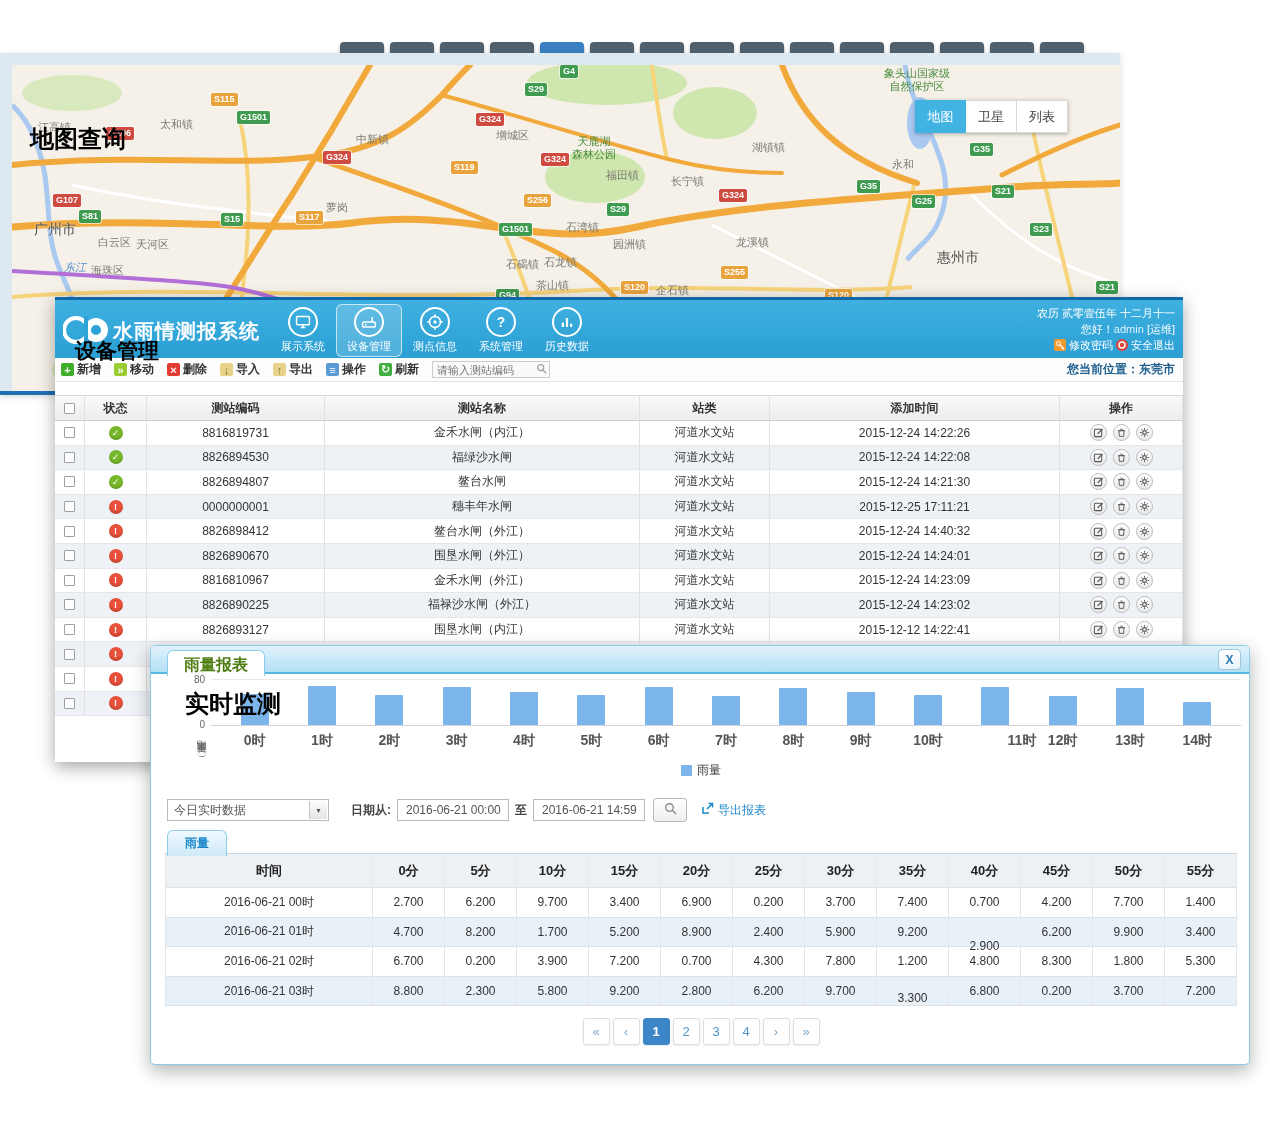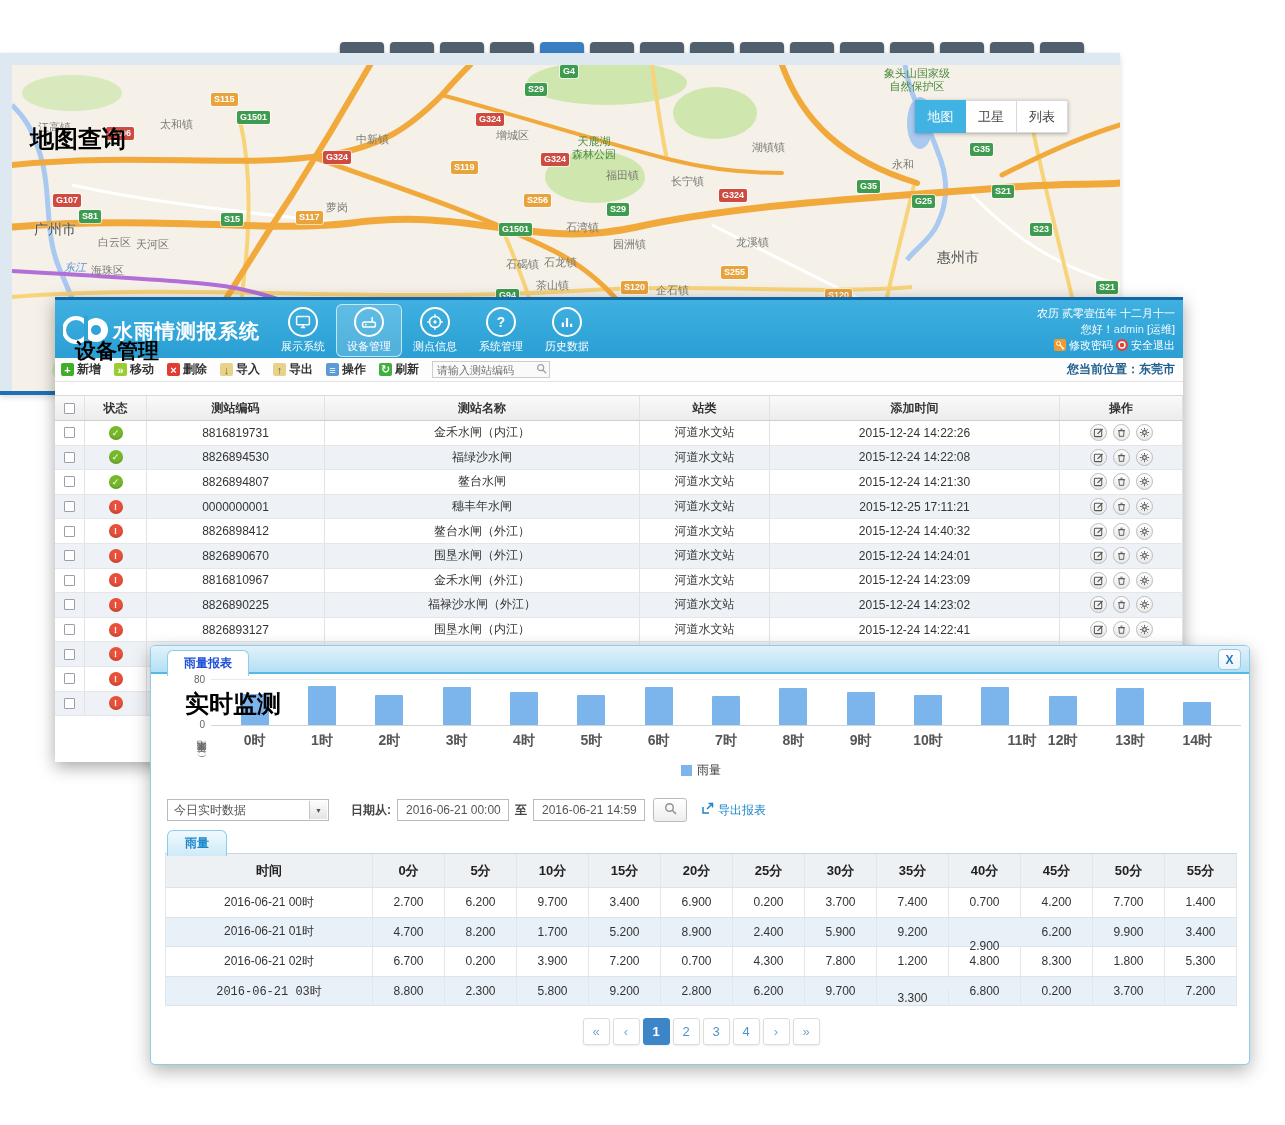--- a/index.html
+++ b/index.html
@@ -63,21 +63,21 @@
   .chk { width:11px; height:11px; border:1px solid #9aa0a6; background:#fff; border-radius:1px; }
   .status-dot { width:14px; height:14px; border-radius:50%; color:#fff; font-size:9px; font-weight:bold; display:flex; align-items:center; justify-content:center; }
   .status-dot.ok { background:#76b82a; box-shadow:inset 0 -2px 2px rgba(0,0,0,.15); }
   .status-dot.error { background:#e8503a; box-shadow:inset 0 -2px 2px rgba(0,0,0,.15); }
   .act-btn { width:17px; height:17px; border-radius:50%; border:1px solid #bbb; background:linear-gradient(#fff,#e8e8e8); display:inline-flex; align-items:center; justify-content:center; margin:0 3px; cursor:pointer; }
   .act-btn svg { width:11px; height:11px; }
 
   
   .monitor-panel { position:absolute; left:150px; top:645px; width:1100px; height:420px; background:#fff; border:1px solid #8ecdea; border-radius:5px; z-index:6; box-shadow:0 6px 18px rgba(0,0,0,.3); }
   .mp-header { position:relative; height:28px; background:linear-gradient(#e2f2fb,#b3e0f5); border-bottom:2px solid #57b8e4; border-radius:4px 4px 0 0; }
-  .mp-tab { position:absolute; left:16px; top:4px; height:26px; padding:4px 16px 0; background:#fff; border:1px solid #8ecdea; border-bottom:none; border-radius:6px 6px 0 0; font-size:12px; font-weight:bold; color:#1d4ed8; }
+  .mp-tab { position:absolute; left:16px; top:4px; height:26px; padding:4px 16px 0; background:#fff; border:1px solid #8ecdea; border-bottom:none; border-radius:6px 6px 0 0; font-size:16px; font-weight:bold; color:#4d7c0f; }
   .mp-close { position:absolute; right:8px; top:3px; width:23px; height:21px; background:linear-gradient(#fff,#e9f4fa); border:1px solid #9cc7de; border-radius:4px; color:#2a7ab5; font-size:12px; font-weight:bold; display:flex; align-items:center; justify-content:center; cursor:pointer; }
   .mp-overlay-title { position:absolute; left:35px; top:43px; font-size:24px; font-weight:bold; color:#000; z-index:3; }
 
   .chart { position:absolute; left:0; top:28px; width:1100px; height:135px; }
   .ylab { position:absolute; left:44px; top:8px; height:78px; writing-mode:vertical-rl; transform:rotate(180deg); font-size:10px; color:#666; }
   .ytick { position:absolute; width:24px; text-align:right; font-size:10px; color:#666; }
   .gridline { position:absolute; left:60px; width:1030px; height:1px; background:#e9e9e9; }
   .axisline { position:absolute; left:60px; width:1030px; height:1px; background:#cfd4d8; }
   .plot { position:absolute; left:70px; top:5px; width:1010px; height:46px; }
   .bar { position:absolute; bottom:0; width:28px; background:#7cb5ec; border-radius:1px 1px 0 0; }
@@ -615,21 +615,21 @@
         <div class="dtr">
           <div class="dtc" style="width: 30px;">
             <span class="chk"></span>
           </div>
           <div class="dtc" style="width: 62px;">
             <span class="status-dot error">!</span>
           </div>
           <div class="dtc" style="width: 178px;">8826893127</div>
           <div class="dtc" style="width: 315px;">围垦水闸（内江）</div>
           <div class="dtc" style="width: 130px;">河道水文站</div>
-          <div class="dtc" style="width: 290px;">2015-12-24 14:22:41</div>
+          <div class="dtc" style="width: 290px;">2015-12-12 14:22:41</div>
           <div class="dtc" style="width: 123px;">
             <span class="act-btn">
               <svg viewBox="0 0 12 12">
                 <rect x="1.5" y="2.5" width="8" height="8" rx="1" fill="none" stroke="#555" stroke-width="1.1"></rect>
                 <path d="M5 7.5L10.5 2" stroke="#555" stroke-width="1.4"></path>
               </svg>
             </span>
             <span class="act-btn">
               <svg viewBox="0 0 12 12">
                 <path d="M3.2 4h5.6l-.5 6.2H3.7z" fill="none" stroke="#555" stroke-width="1"></path>
@@ -819,21 +819,21 @@
           <div class="mtc" style="width: 72px;">0.700</div>
           <div class="mtc" style="width: 72px;">4.300</div>
           <div class="mtc" style="width: 72px;">7.800</div>
           <div class="mtc" style="width: 72px;">1.200</div>
           <div class="mtc" style="width: 72px;">4.800</div>
           <div class="mtc" style="width: 72px;">8.300</div>
           <div class="mtc" style="width: 72px;">1.800</div>
           <div class="mtc" style="width: 72px;">5.300</div>
         </div>
         <div class="mtr alt">
-          <div class="mtc" style="width: 208px; font-family: Liberation Mono, monospace;">2016-06-21 03时</div>
+          <div class="mtc" style="width: 208px;">2016-06-21 03时</div>
           <div class="mtc" style="width: 72px;">8.800</div>
           <div class="mtc" style="width: 72px;">2.300</div>
           <div class="mtc" style="width: 72px;">5.800</div>
           <div class="mtc" style="width: 72px;">9.200</div>
           <div class="mtc" style="width: 72px;">2.800</div>
           <div class="mtc" style="width: 72px;">6.200</div>
           <div class="mtc" style="width: 72px;">9.700</div>
           <div class="mtc" style="width: 72px; margin-top: 13px;">3.300</div>
           <div class="mtc" style="width: 72px;">6.800</div>
           <div class="mtc" style="width: 72px;">0.200</div>

